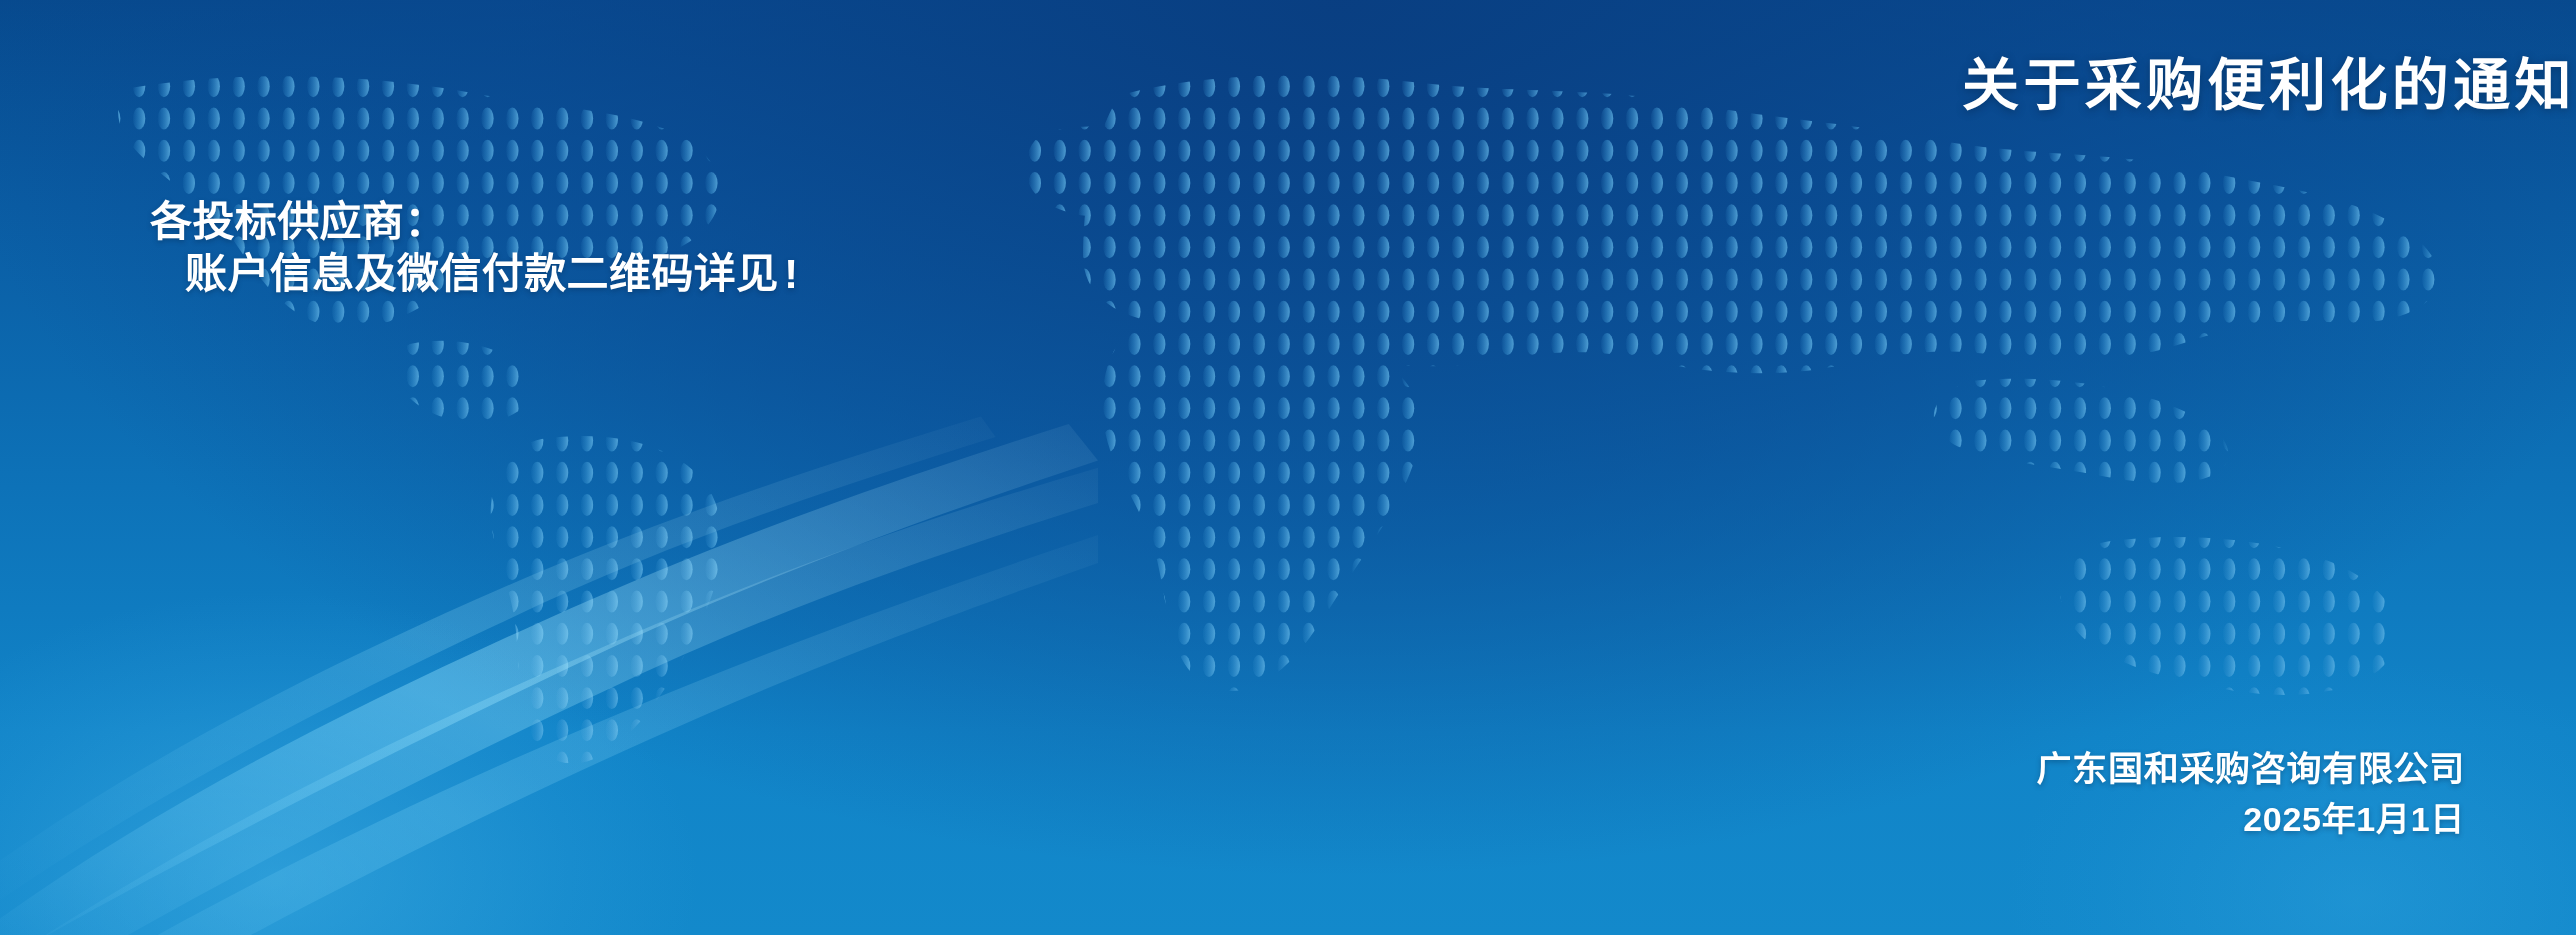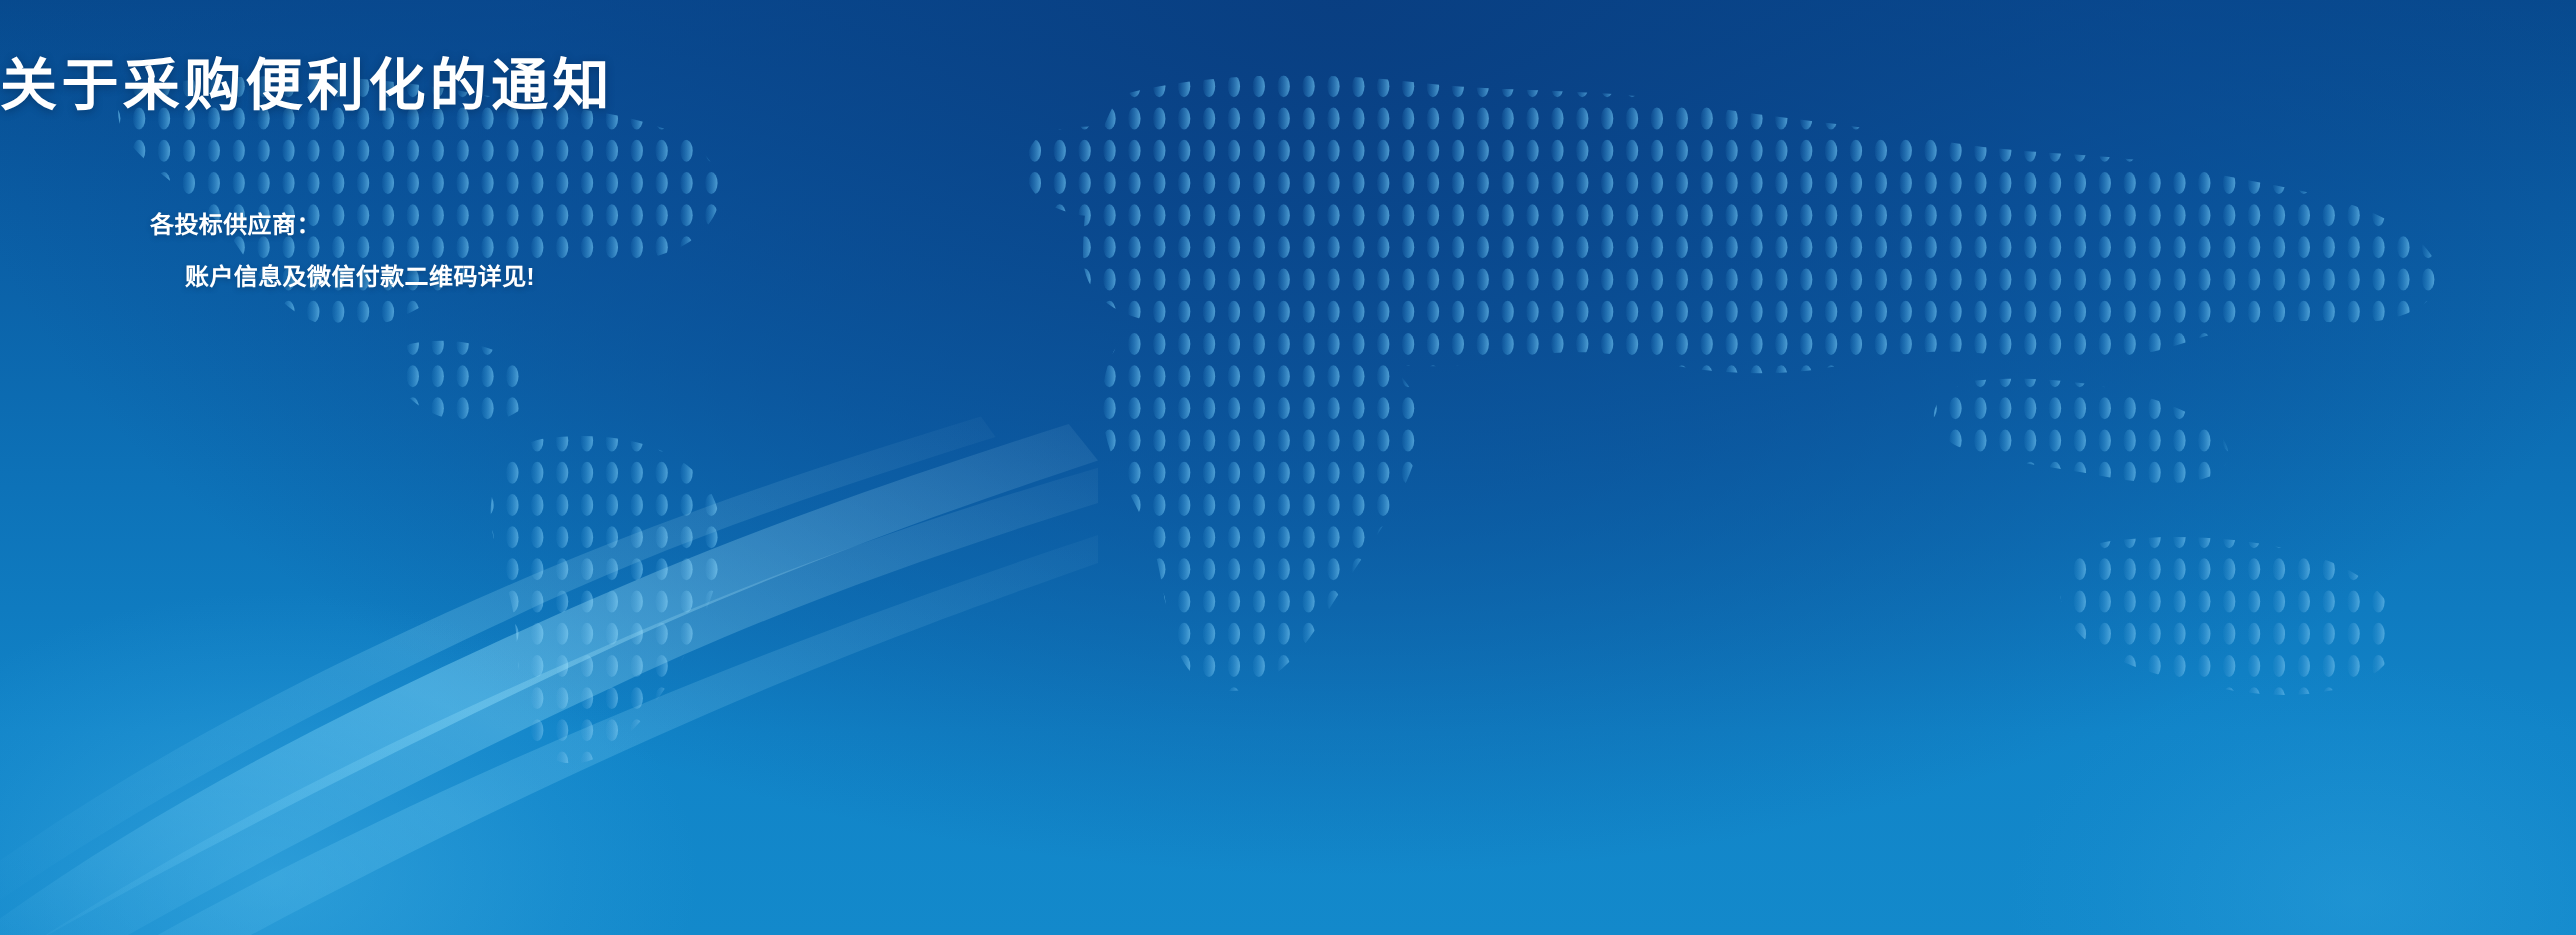--- a/index.html
+++ b/index.html
@@ -68,47 +68,48 @@
     z-index: 5;
     width: 100%;
     height: 100%;
   }
 
   .title {
     position: absolute;
     top: 54px;
     left: 0;
     width: 100%;
-    text-align: left;
+    text-align: right;
     color: #ffffff;
     font-size: 57px;
     font-weight: bold;
     letter-spacing: 4.4px;
     line-height: 1.1;
     text-shadow: 0 2.2px 8.8px rgba(3,30,65,0.45);
     white-space: nowrap;
   }
 
   .body-block {
     position: absolute;
     left: 150px;
     right: 110px;
     top: 199px;
     color: #ffffff;
   }
 
   .para {
-    font-size: 24px;
+    font-size: 42px;
     font-weight: bold;
     line-height: 52px;
     letter-spacing: 0.4px;
     text-shadow: 0 1.5px 5.1px rgba(4,35,70,0.35);
     margin: 0;
     text-align: justify;
     text-justify: inter-ideograph;
+    font-family: Liberation Mono, monospace;
   }
   .para.salutation { text-indent: 0; }
   .para.indent { text-indent: 70px; }
   .para.closing { text-indent: 35px; }
 
   .sign-block {
     position: absolute;
     right: 111px;
     top: 745px;
     text-align: right;
@@ -3216,16 +3217,20 @@
 
   <div class="content">
 
     <div class="title">关于采购便利化的通知</div>
 
     <div class="body-block">
       <p class="para salutation">各投标供应商：</p>
       <p class="para closing">账户信息及微信付款二维码详见!</p>
     </div>
 
+    <div class="sign-block">
+      <div class="sign-company">广东国和采购咨询有限公司</div>
+      <div class="sign-date">2025年1月1日</div>
+    </div>
 
   </div>
 </div>
 
 
 </body></html>

